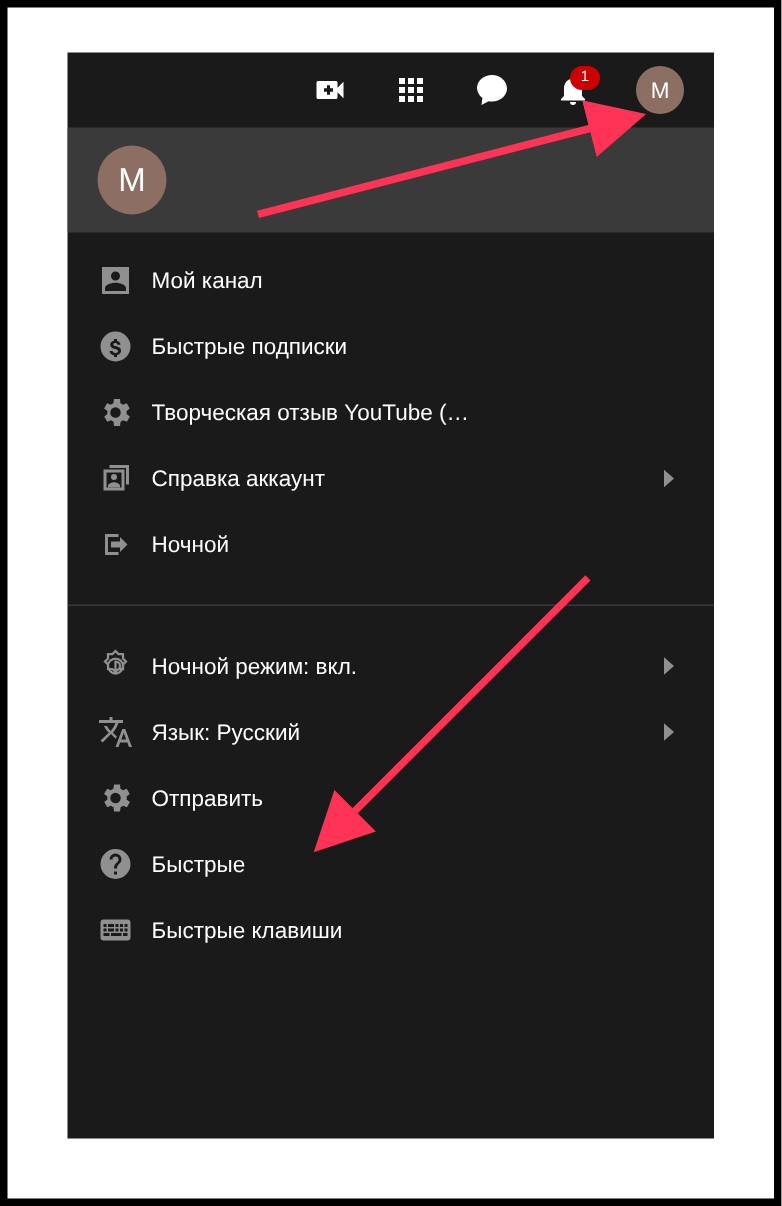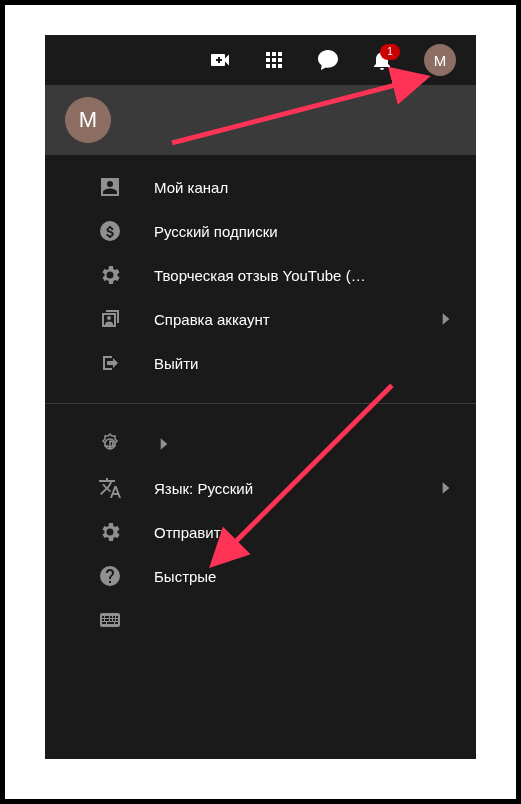--- a/index.html
+++ b/index.html
@@ -11,21 +11,21 @@
   .topbar svg{fill:#fff;width:24px;height:24px;}
   .bell-wrap{position:relative;}
   .badge{position:absolute;top:-4px;right:-6px;min-width:16px;height:16px;border-radius:8px;background:#cc0000;color:#fff;font-size:10px;line-height:16px;text-align:center;padding:0 2px;}
   .avatar{width:32px;height:32px;border-radius:50%;background:#8d6e63;display:flex;align-items:center;justify-content:center;color:#fff;font-size:16px;font-weight:500;cursor:pointer;}
   .avatar.small{width:32px;height:32px;font-size:15px;}
   .avatar.big{width:46px;height:46px;font-size:22px;}
   
   .account-strip{height:70px;background:#3a3a3a;display:flex;align-items:center;padding:0 20px;}
   
   .menu{padding:10px 0;}
-  .menu-item{display:flex;align-items:center;height:44px;padding:0 20px;cursor:pointer;gap:32px;margin-left:33px;}
+  .menu-item{display:flex;align-items:center;height:44px;padding:0 20px;cursor:pointer;gap:12px;}
   .m-icon{width:24px;height:24px;flex:0 0 24px;display:flex;align-items:center;justify-content:center;}
   .m-icon svg{width:24px;height:24px;fill:#909090;}
   .m-label{flex:1;color:#fff;font-size:15px;font-weight:500;overflow:hidden;text-overflow:ellipsis;white-space:nowrap;}
   .chevron{width:20px;height:20px;flex:0 0 20px;}
   .chevron svg{width:20px;height:20px;fill:#909090;}
   .divider{height:1px;background:#3a3a3a;margin:8px 0;}
   
   .arrows{position:absolute;left:0;top:0;width:100%;height:100%;pointer-events:none;}
 </style>
 </head>
@@ -73,21 +73,21 @@
             </svg>
           </span>
       <span class="m-label">Мой канал</span>
     </div>
     <div class="menu-item">
       <span class="m-icon">
             <svg viewBox="0 0 24 24">
               <path d="M12 2a10 10 0 1 0 0 20 10 10 0 0 0 0-20zm1 15.9V19h-2v-1.1c-1.6-.3-2.8-1.3-2.9-2.9h2c.1.7.6 1.3 1.9 1.3 1.4 0 1.7-.7 1.7-1.1 0-.6-.3-1.1-2-1.5-1.9-.5-3.2-1.2-3.2-2.9 0-1.4 1.1-2.3 2.5-2.6V7h2v1.1c1.5.4 2.3 1.5 2.3 2.8h-2c0-.8-.4-1.3-1.3-1.3-.9 0-1.5.4-1.5 1 0 .6.5.9 2 1.3 1.5.4 3.2 1 3.2 3 0 1.5-1.1 2.6-2.7 3z"></path>
             </svg>
           </span>
-      <span class="m-label">Русский подписки</span>
+      <span class="m-label">Быстрые подписки</span>
     </div>
     <div class="menu-item">
       <span class="m-icon">
             <svg viewBox="0 0 24 24">
               <path d="M19.4 13a7.6 7.6 0 0 0 0-2l2.1-1.6-2-3.5-2.5 1a7.5 7.5 0 0 0-1.7-1L15 3h-4l-.4 2.9c-.6.2-1.2.6-1.7 1l-2.5-1-2 3.5L6.6 11a7.6 7.6 0 0 0 0 2l-2.1 1.6 2 3.5 2.5-1c.5.4 1.1.8 1.7 1L11 21h4l.4-2.9c.6-.2 1.2-.6 1.7-1l2.5 1 2-3.5L19.4 13zM12 15.5A3.5 3.5 0 1 1 12 8.5a3.5 3.5 0 0 1 0 7z"></path>
             </svg>
           </span>
       <span class="m-label">Творческая отзыв YouTube (…</span>
     </div>
     <div class="menu-item">
@@ -103,33 +103,34 @@
       <span class="chevron"><svg viewBox="0 0 24 24">
               <path d="M8 5l8 7-8 7z"></path>
             </svg></span>
     </div>
     <div class="menu-item">
       <span class="m-icon">
             <svg viewBox="0 0 24 24">
               <path d="M14 7V5H5v14h9v-2H7V7h7zm1 0l5 5-5 5v-3H9v-4h6V7z"></path>
             </svg>
           </span>
-      <span class="m-label">Выйти</span>
+      <span class="m-label">Ночной</span>
     </div>
   </div>
 
   <div class="divider"></div>
 
   <div class="menu">
     <div class="menu-item">
       <span class="m-icon">
             <svg viewBox="0 0 24 24">
               <path d="M12 7a5 5 0 1 0 0 10 5 5 0 0 0 0-10zm0 8V9a3 3 0 0 1 0 6zM12 2l2 2h3v3l2 2-2 2v3h-3l-2 2-2-2H7v-3l-2-2 2-2V4h3l2-2z" fill="none" stroke="#909090" stroke-width="1.5"></path>
             </svg>
           </span>
+      <span class="m-label">Ночной режим: вкл.</span>
       <span class="chevron"><svg viewBox="0 0 24 24">
               <path d="M8 5l8 7-8 7z"></path>
             </svg></span>
     </div>
     <div class="menu-item">
       <span class="m-icon">
             <svg viewBox="0 0 24 24">
               <path d="M12.9 15l-2.6-2.5.03-.03A18 18 0 0 0 14 6h3V4h-7V2H8v2H1v2h11a16 16 0 0 1-3.2 5.3A16 16 0 0 1 6.3 8H4.2a18 18 0 0 0 3.3 4.5L2 17.6 3.4 19 9 13.4l3.1 3.1.8-1.5zM18.5 10h-2L12 22h2l1.1-3h4.8l1.1 3h2l-4.5-12zm-2.6 7l1.6-4.3 1.6 4.3h-3.2z"></path>
             </svg>
           </span>
@@ -153,20 +154,21 @@
             </svg>
           </span>
       <span class="m-label">Быстрые</span>
     </div>
     <div class="menu-item">
       <span class="m-icon">
             <svg viewBox="0 0 24 24">
               <path d="M20 5H4a2 2 0 0 0-2 2v10a2 2 0 0 0 2 2h16a2 2 0 0 0 2-2V7a2 2 0 0 0-2-2zM7 8h2v2H7zm0 3h2v2H7zm-3-3h2v2H4zm0 3h2v2H4zm4 5H4v-2h4v2zm8 0H9v-2h7v2zm4 0h-3v-2h3v2zm0-3h-2v-2h2zm0-3h-2V8h2zm-3 3h-2v-2h2zm0-3h-2V8h2zm-3 3h-2v-2h2zm0-3h-2V8h2zm-3 3H9v-2h2zm0-3H9V8h2z"></path>
             </svg>
           </span>
+      <span class="m-label">Быстрые клавиши</span>
     </div>
   </div>
 
   <svg class="arrows" viewBox="0 0 441 724">
     <defs>
       <marker id="arrhead" markerWidth="8" markerHeight="8" refX="6" refY="4" orient="auto">
         <path d="M0,0 L8,4 L0,8 z" fill="#ff3355"></path>
       </marker>
     </defs>
 

